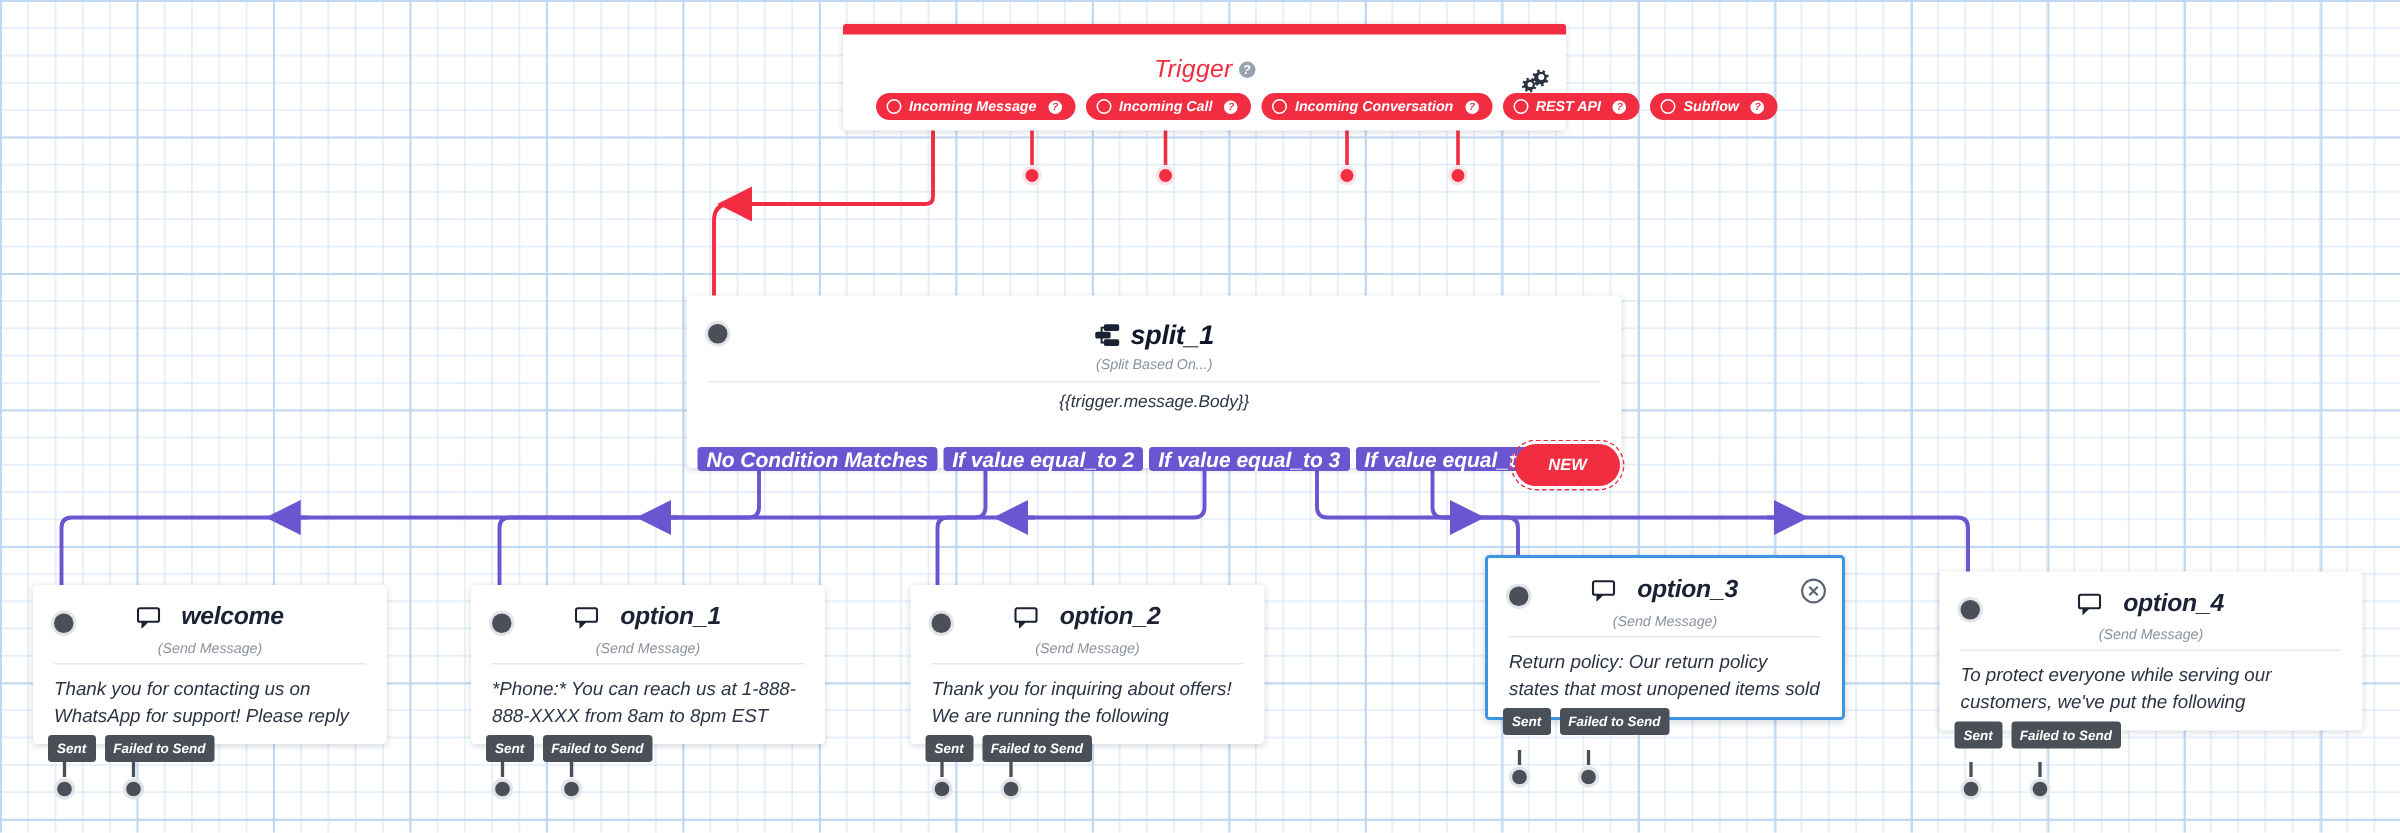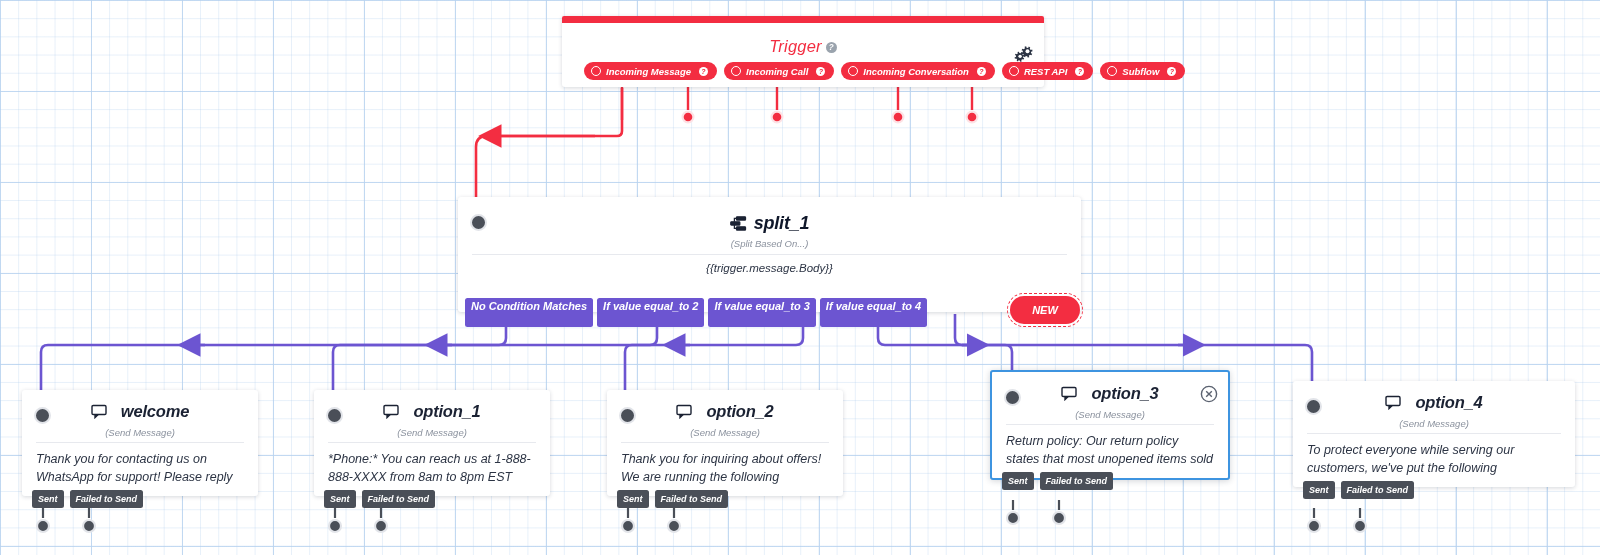--- a/index.html
+++ b/index.html
@@ -52,22 +52,22 @@
   .split-title{
     position:absolute;top:16px;width:100%;text-align:center;
     font-size:18px;font-weight:700;color:#0f172a;letter-spacing:-.2px;
     display:flex;align-items:center;justify-content:center;gap:7px;
   }
   .split-sub{position:absolute;top:41px;width:100%;text-align:center;font-size:9.5px;color:#8b929e;}
   .split-div{position:absolute;left:14px;right:14px;top:57px;height:1px;background:#e7e9ee;}
   .split-expr{position:absolute;top:65px;width:100%;text-align:center;font-size:11.5px;color:#2c3444;}
   .cond-row{position:absolute;left:7px;top:97px;display:flex;gap:4px;align-items:center;}
   .cond{
-    background:#6c55d1;color:#fff;font-size:11px;font-weight:700;
-    height:29px;line-height:17px;padding:0 6px;border-radius:2.5px;white-space:nowrap;cursor:pointer;
+    background:#6c55d1;color:#fff;font-size:14px;font-weight:700;
+    height:16px;line-height:17px;padding:0 6px;border-radius:2.5px;white-space:nowrap;cursor:pointer;
   }
   .new-badge{
     position:absolute;left:1007px;top:293px;width:70px;height:28px;
     border:1.6px dashed #f32d41;border-radius:999px;
     display:flex;align-items:center;justify-content:center;padding:2px;cursor:pointer;
   }
   .new-badge-inner{
     width:100%;height:100%;background:#f32d41;color:#fff;border-radius:999px;
     display:flex;align-items:center;justify-content:center;font-size:11px;font-weight:700;
   }

